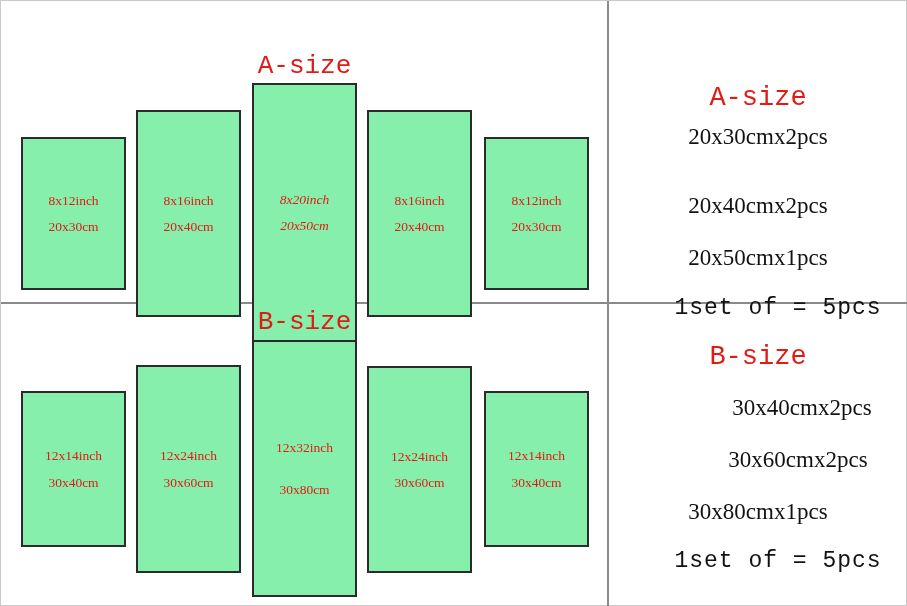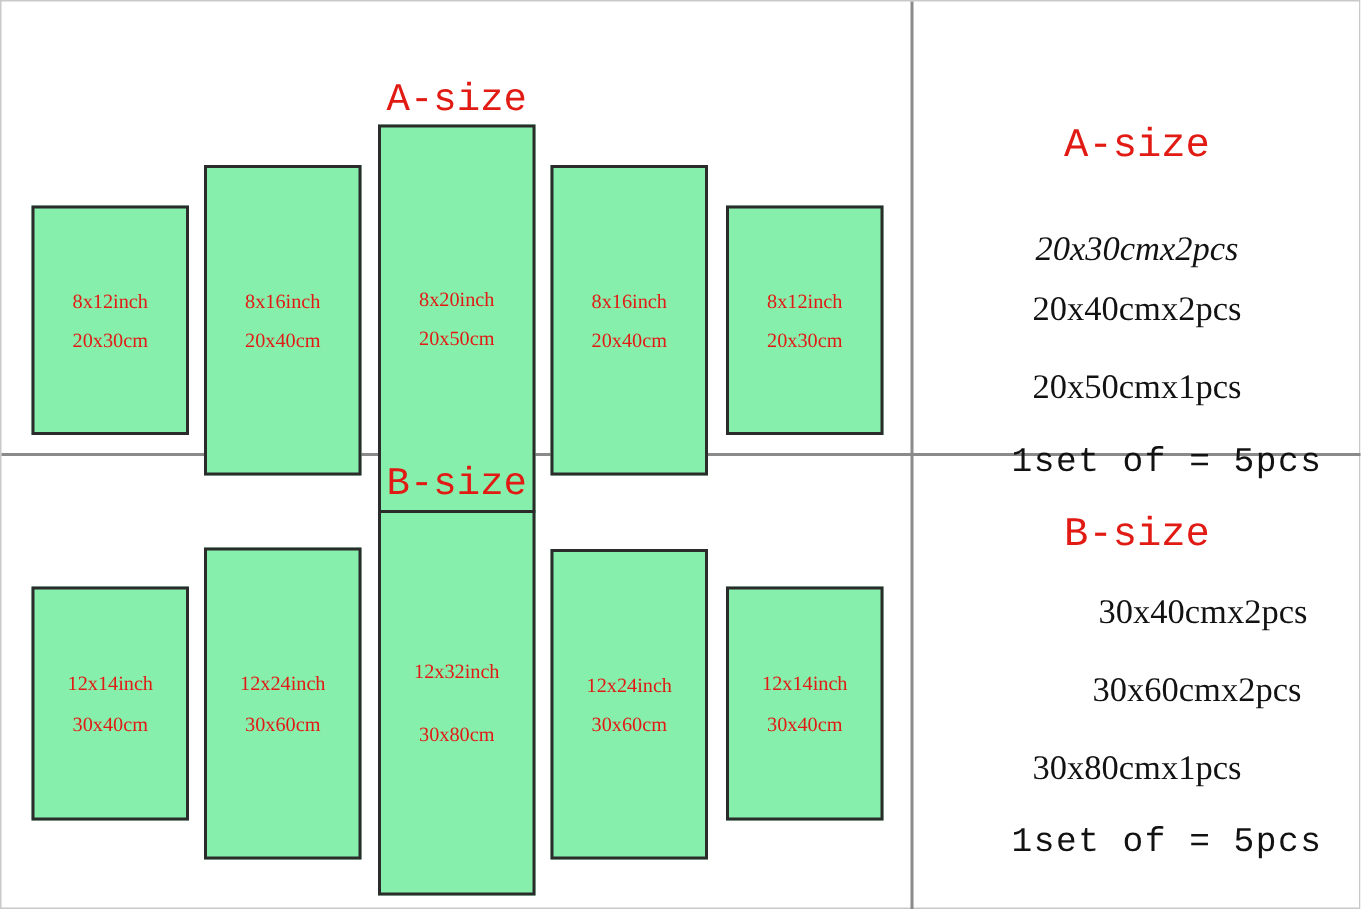--- a/index.html
+++ b/index.html
@@ -108,40 +108,40 @@
       <div class="frame" style="left:20px;top:88px;width:105px;height:153px;">
         <div class="ln inch">8x12inch</div>
         <div class="ln cm">20x30cm</div>
       </div>
 
       <div class="frame" style="left:135px;top:61px;width:105px;height:207px;">
         <div class="ln inch">8x16inch</div>
         <div class="ln cm">20x40cm</div>
       </div>
 
-      <div class="frame" style="left:251px;top:34px;width:105px;height:259px;">
+      <div class="frame" style="left:251px;top:34px;width:105px;height:259px;font-style:italic;">
         <div class="ln inch">8x20inch</div>
         <div class="ln cm">20x50cm</div>
       </div>
 
       <div class="frame" style="left:366px;top:61px;width:105px;height:207px;">
         <div class="ln inch">8x16inch</div>
         <div class="ln cm">20x40cm</div>
       </div>
 
       <div class="frame" style="left:483px;top:88px;width:105px;height:153px;">
         <div class="ln inch">8x12inch</div>
         <div class="ln cm">20x30cm</div>
       </div>
 
     </div>
 
     <div class="specs-area" style="left:608px;top:0;height:301px;">
       <div class="spec-title" style="position:absolute;top:34px;width:298px;">A-size</div>
-      <div class="spec-line" style="position:absolute;top:104px;width:298px;font-style:italic;">20x30cmx2pcs</div>
+      <div class="spec-line" style="position:absolute;top:75px;width:298px;">20x30cmx2pcs</div>
       <div class="spec-line" style="position:absolute;top:144px;width:298px;">20x40cmx2pcs</div>
       <div class="spec-line" style="position:absolute;top:196px;width:298px;">20x50cmx1pcs</div>
       <div class="spec-total" style="position:absolute;top:246px;width:298px;">1set of = 5pcs</div>
     </div>
 
   </div>
 
   <div class="section" style="left:0;top:303px;width:907px;height:303px;">
 
     <div class="panels-area" style="top:0;height:303px;">

